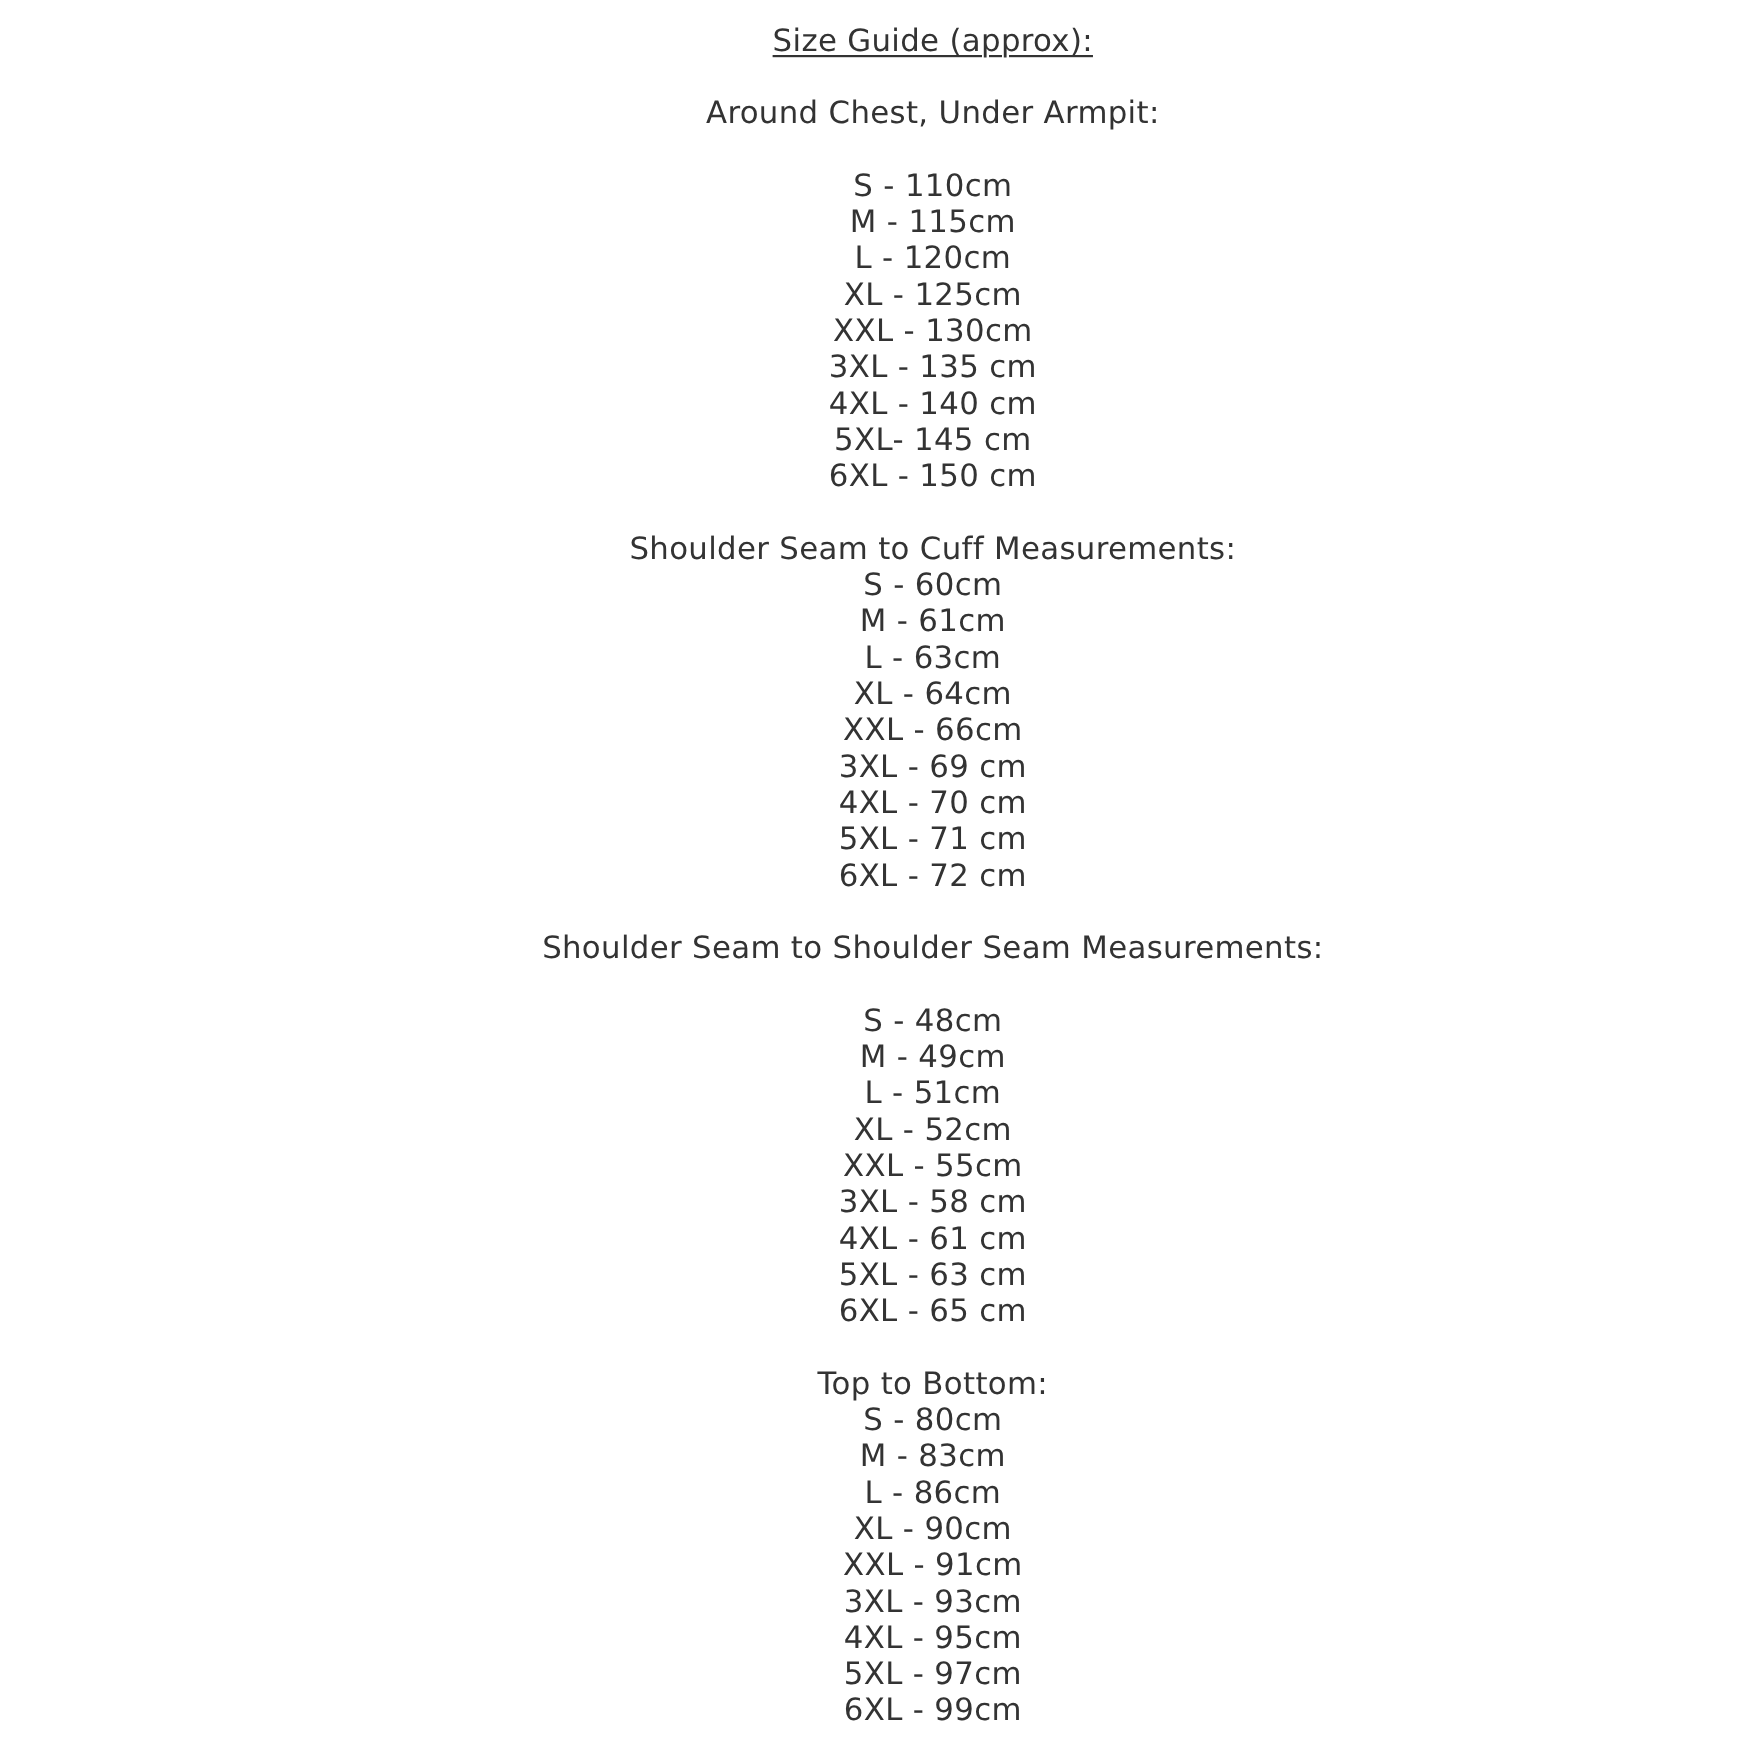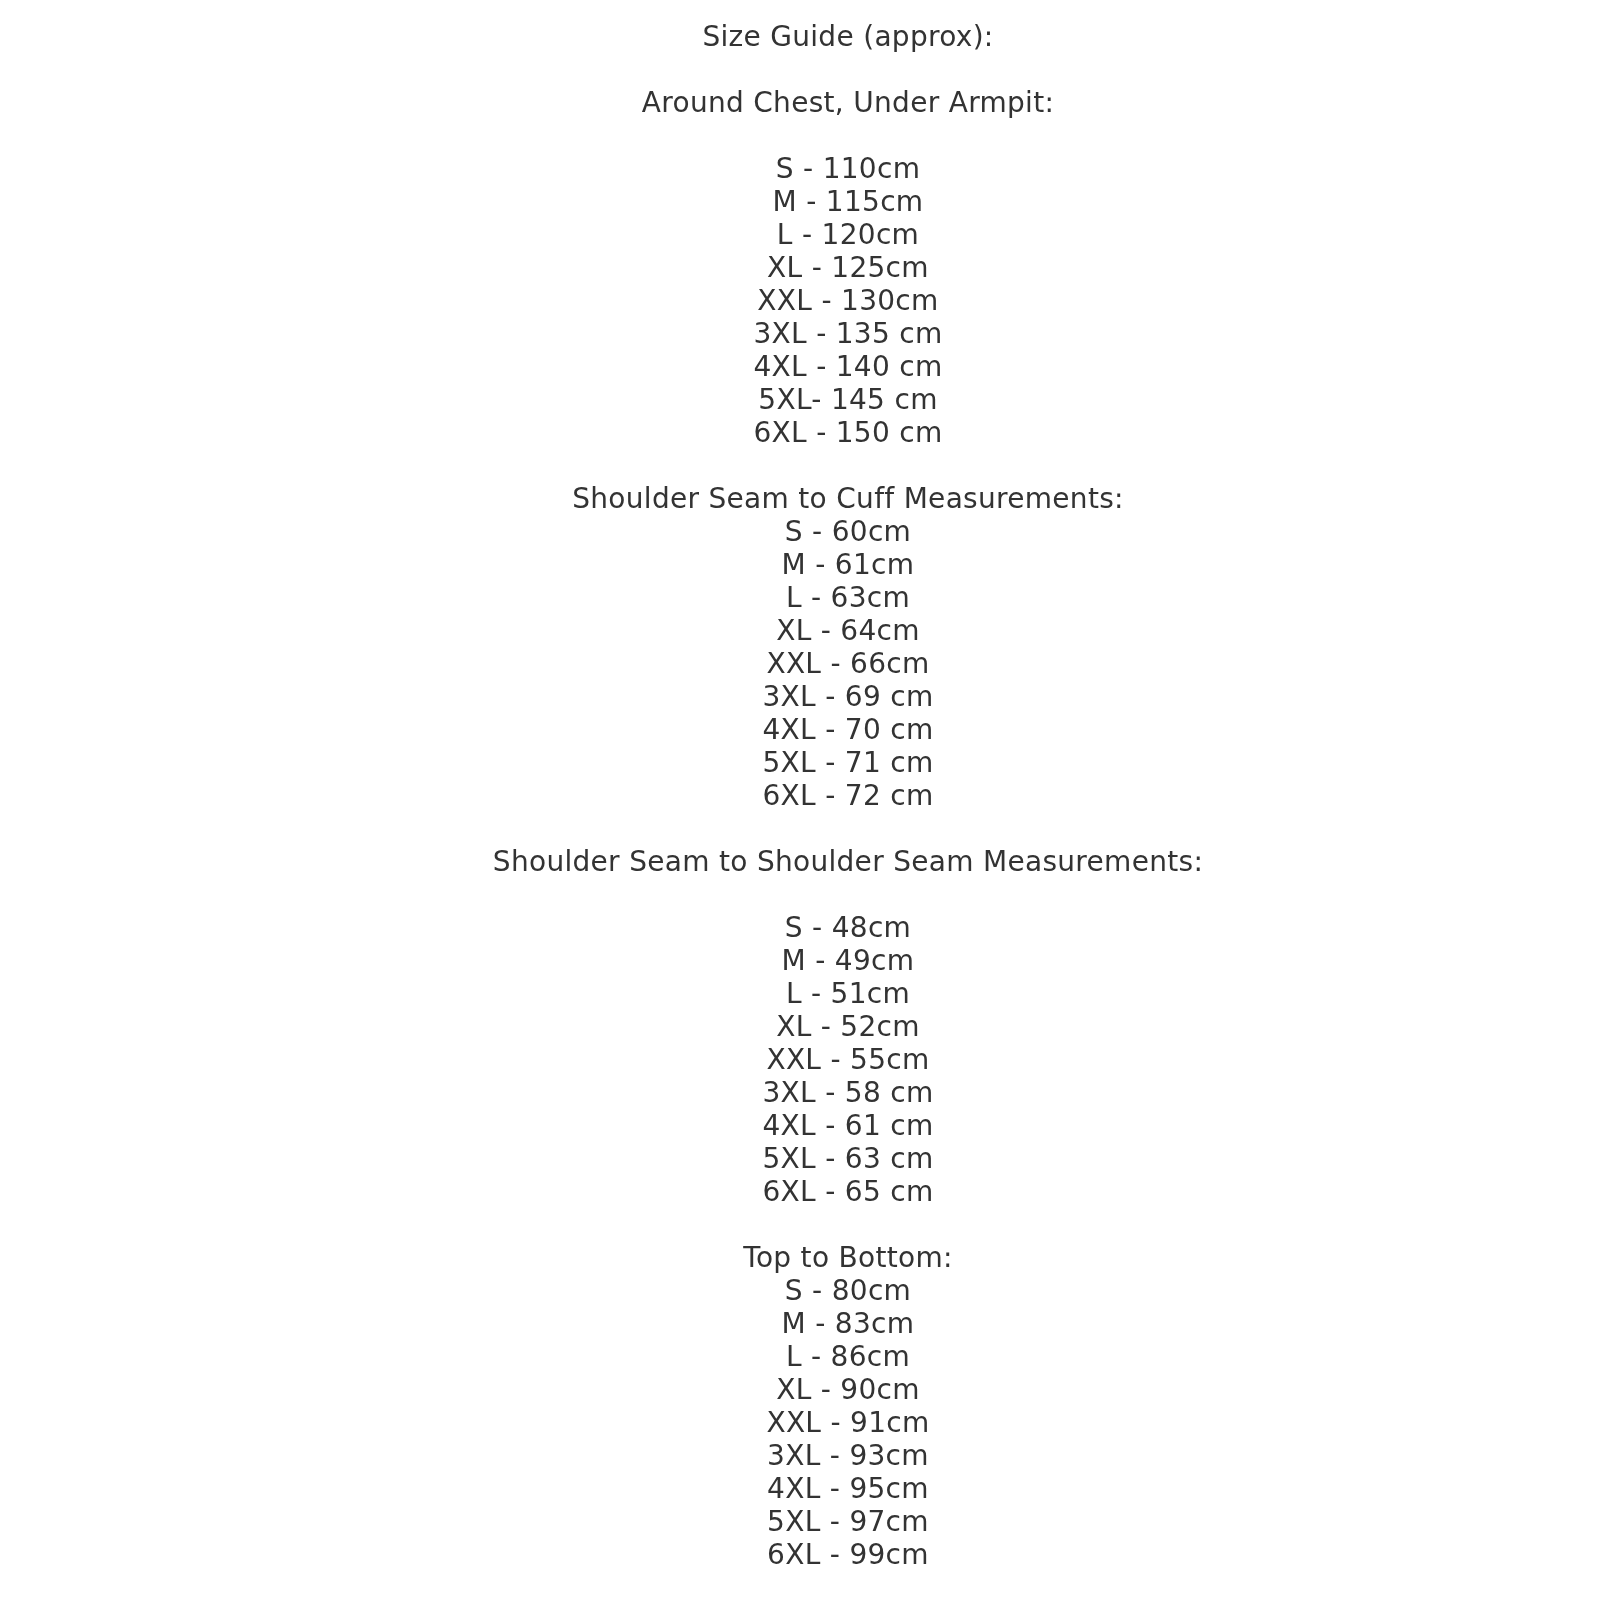--- a/index.html
+++ b/index.html
@@ -22,20 +22,21 @@
     text-align: center;
     font-size: 28px;
     line-height: 33px;
     letter-spacing: 0.3px;
   }
   .line {
     height: 33px;
     white-space: pre;
   }
   .title .underline {
+    text-decoration: underline;
     text-decoration-thickness: 2px;
     text-underline-offset: 4px;
     margin-top: 28px;
   }
 </style>
 </head>
 <body>
 
 <div class="page">
   <div class="content">

